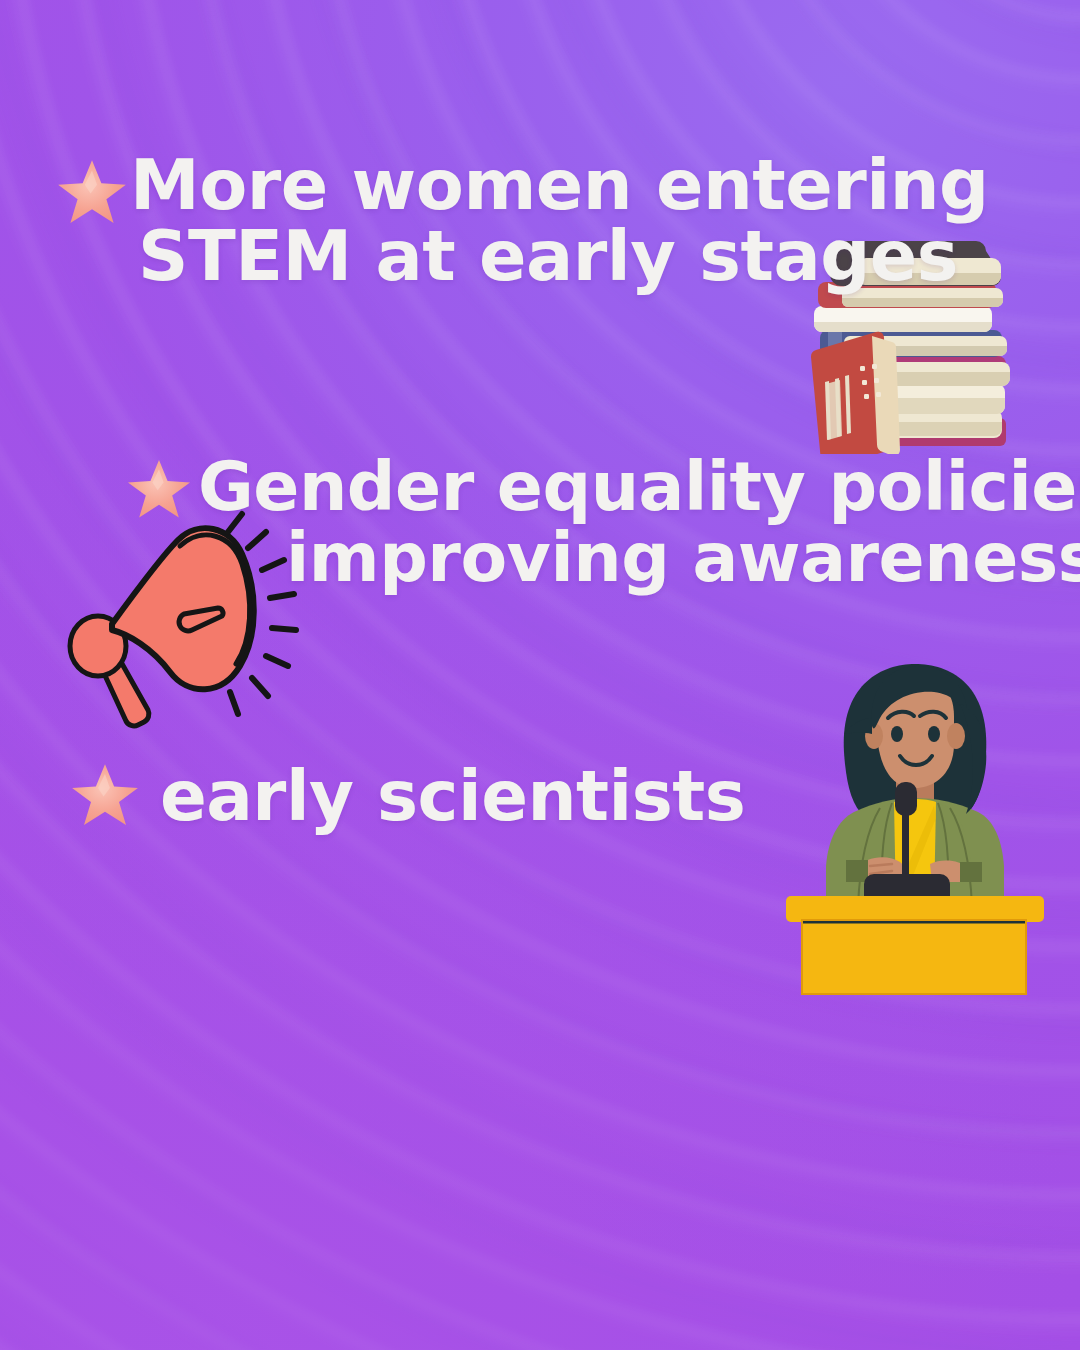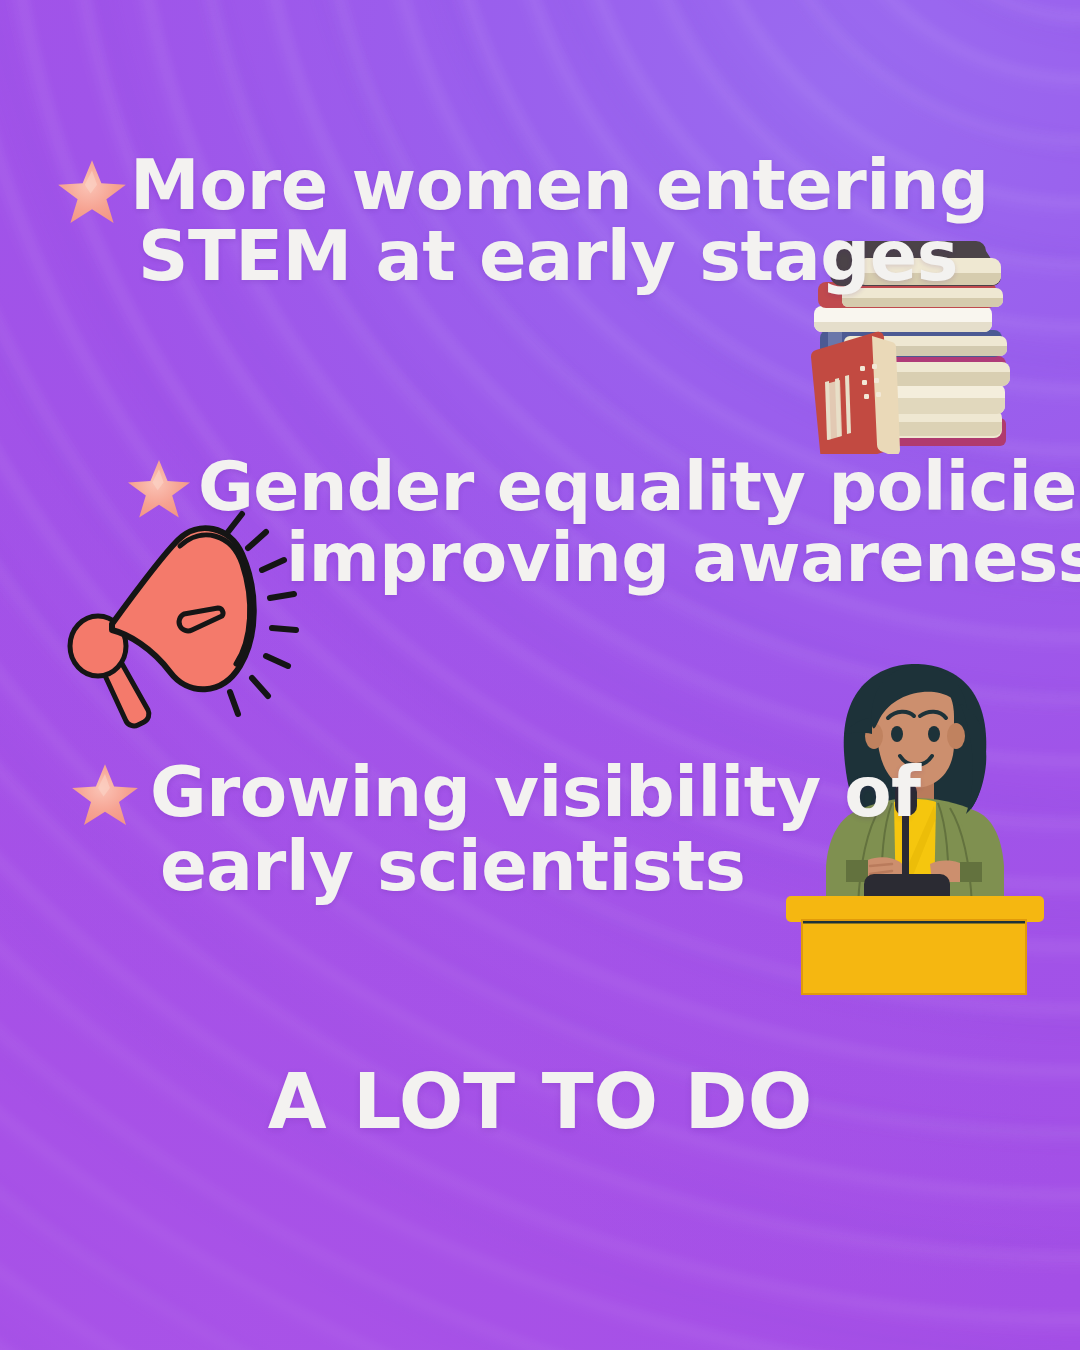--- a/index.html
+++ b/index.html
@@ -290,22 +290,20 @@
       <span class="line l1">More women entering</span>
       <span class="line l2">STEM at early stages</span>
     </div>
 
     <div class="bullet b2">
       <span class="line l1">Gender equality policies</span>
       <span class="line l2">improving awareness</span>
     </div>
 
     <div class="bullet b3">
-      <span class="line l1">Growing visibility of</span>
       <span class="line l2">early scientists</span>
     </div>
   </div>
 
   <div class="kicker">
-    <span class="line">A LOT TO DO</span>
   </div>
 
 </div>
 
 </body></html>

